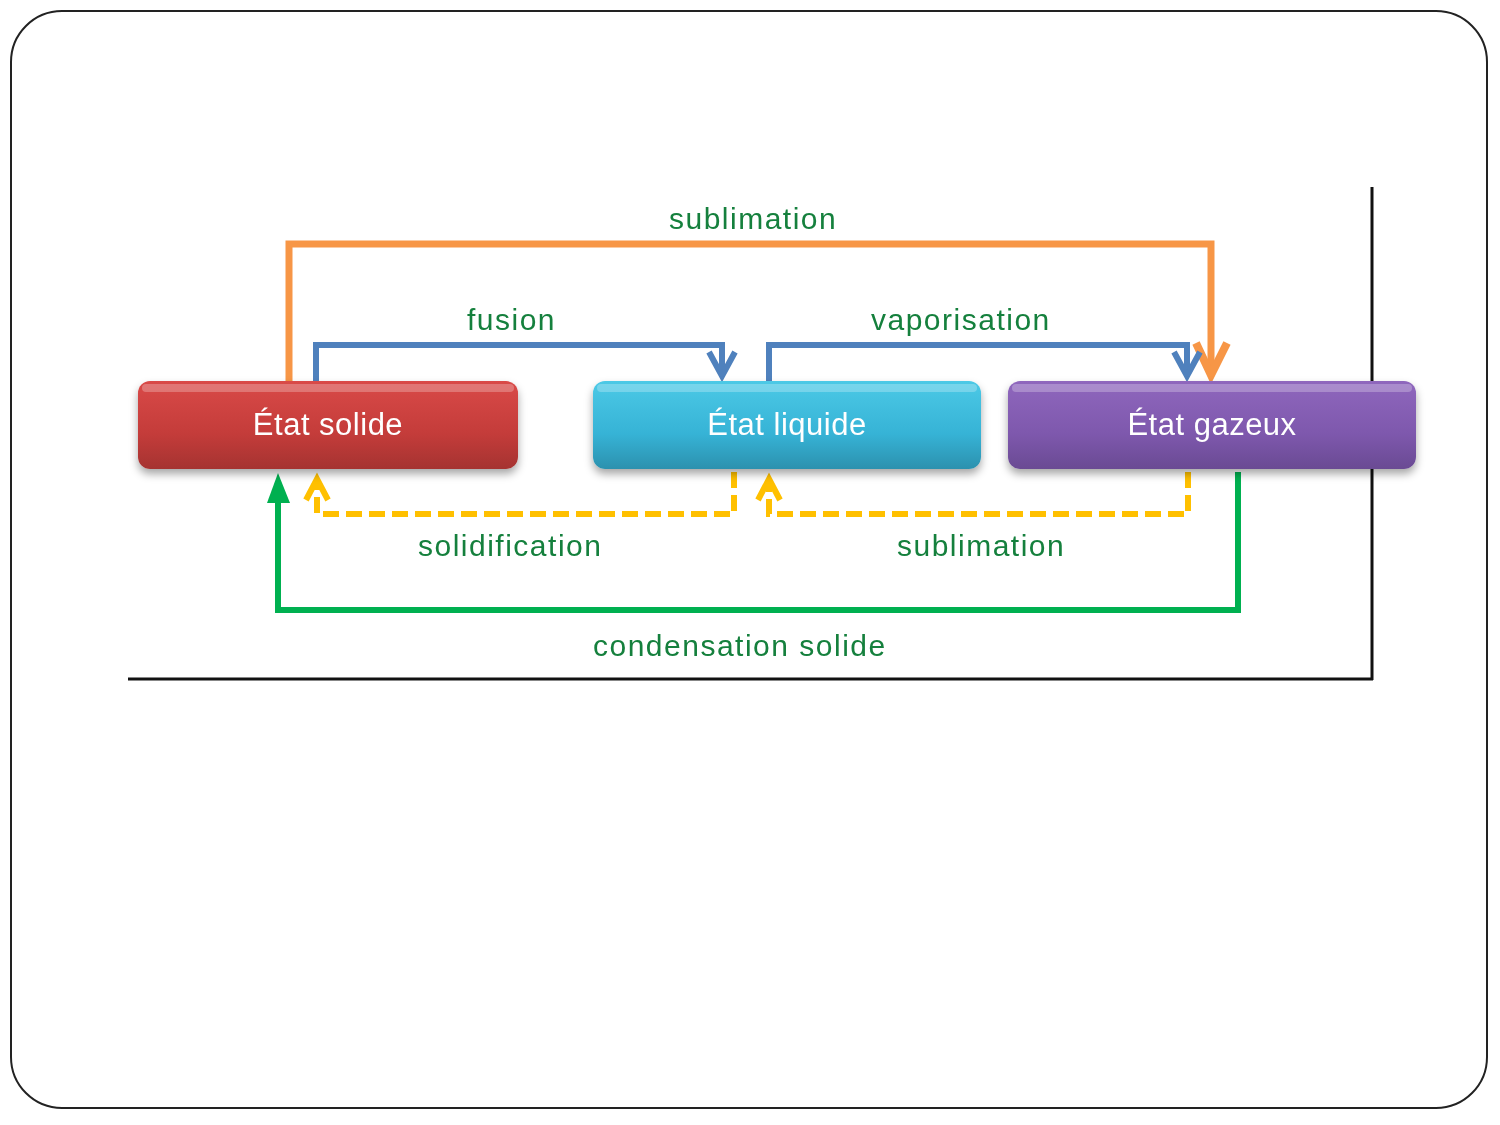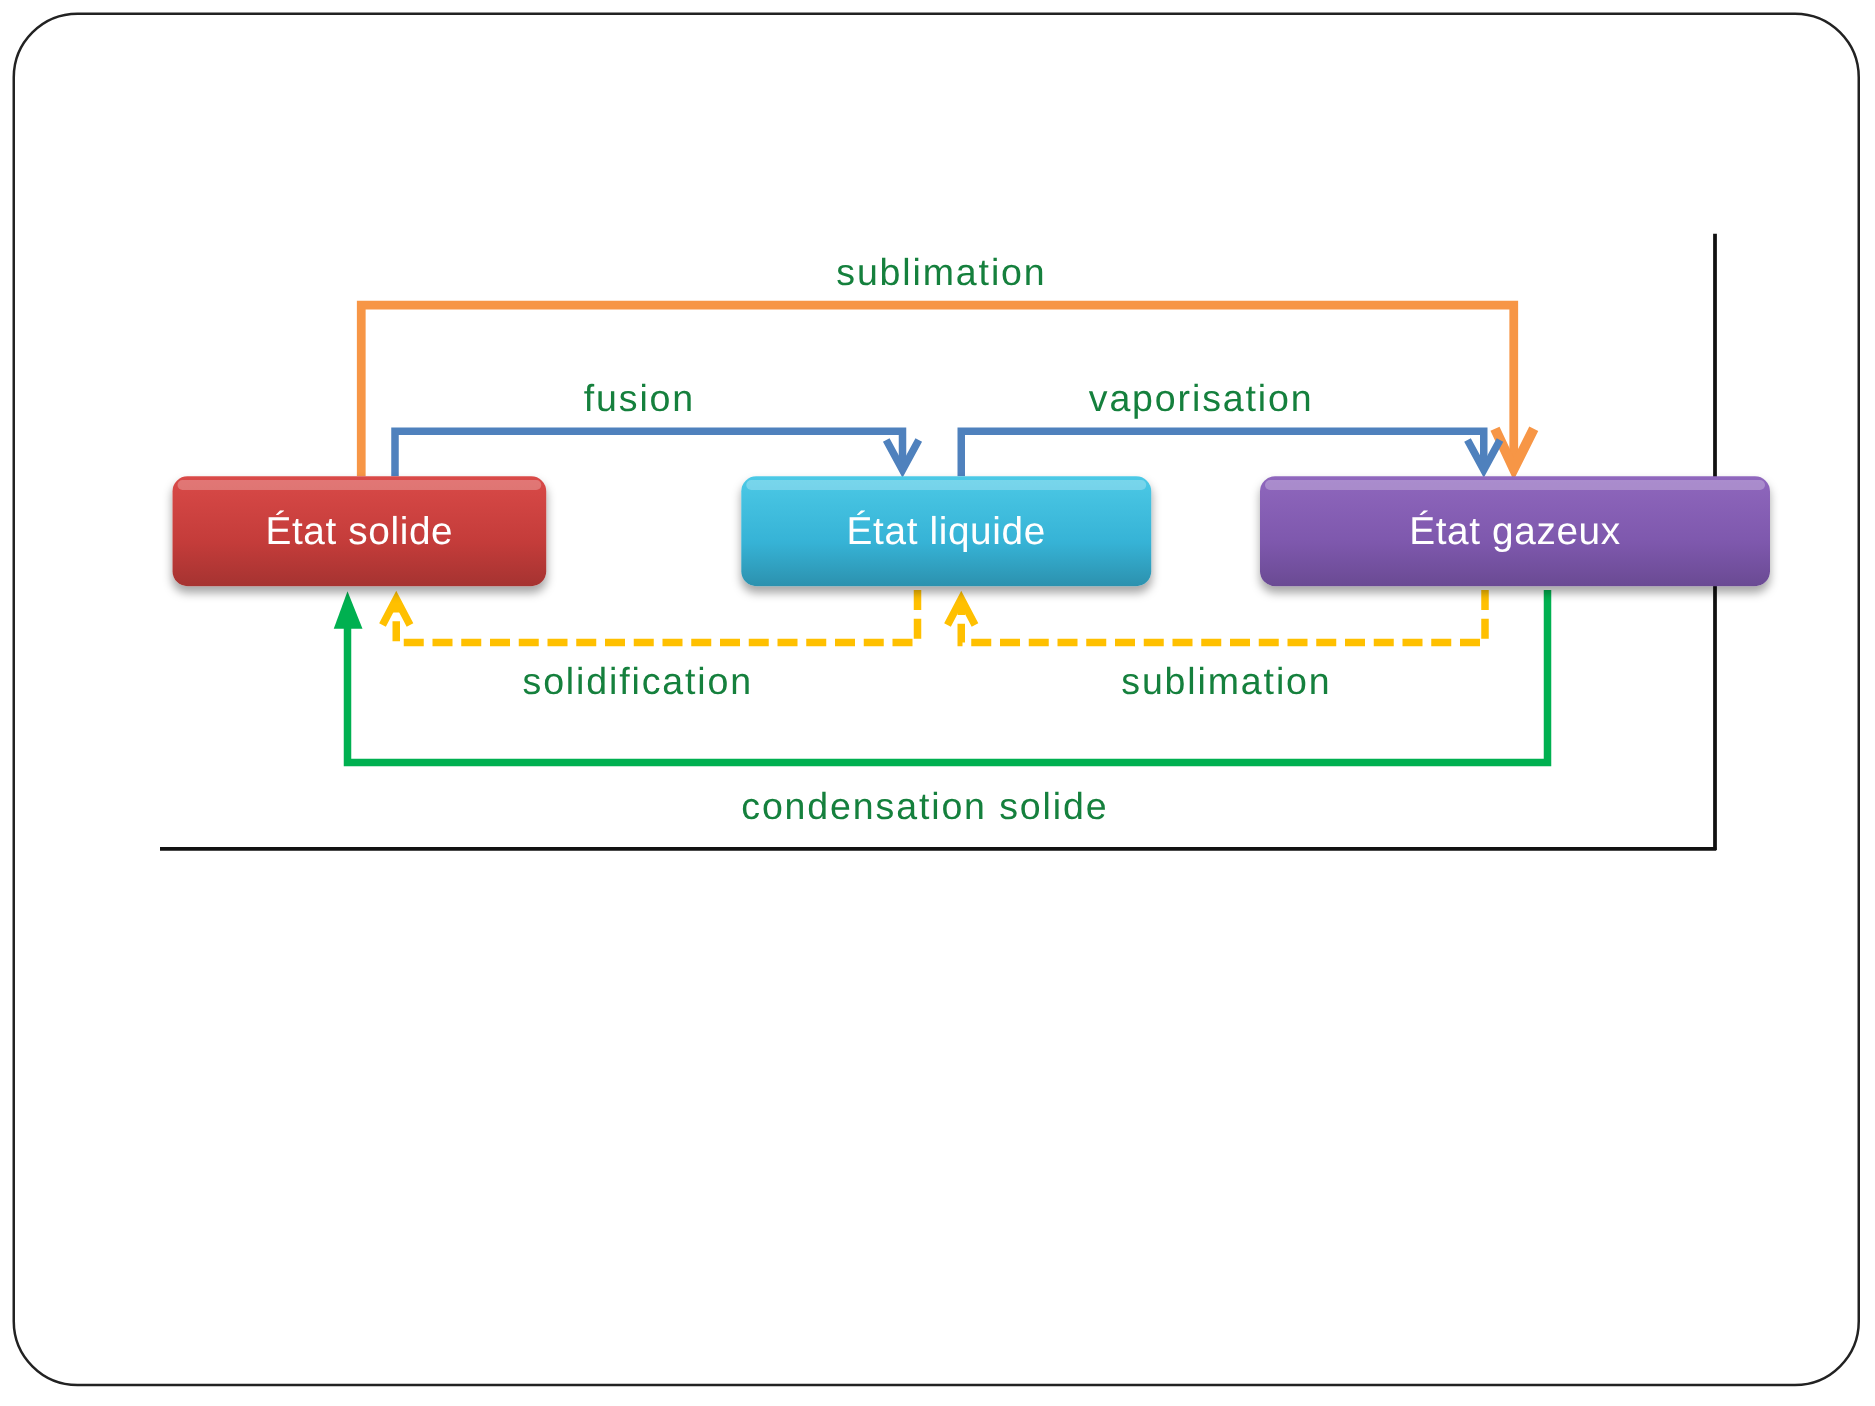--- a/index.html
+++ b/index.html
@@ -1,22 +1,22 @@
 <!DOCTYPE html>
 <html><head>
 <meta charset="utf-8">
 <style>
   html, body { margin:0; padding:0; background:#ffffff; }
   body { width:1500px; height:1125px; position:relative; overflow:hidden; font-family:"DejaVu Sans", sans-serif; }
   .slide-frame { position:absolute; left:10px; top:10px; width:1478px; height:1099px; border:2px solid #222; border-radius:52px; box-sizing:border-box; }
   svg#diagram { position:absolute; left:0; top:0; }
   .state-box { position:absolute; height:88px; border-radius:12px; box-shadow: 0 5px 8px rgba(0,0,0,0.35); display:flex; align-items:center; justify-content:center; color:#fff; font-family:"Liberation Sans", sans-serif; font-size:31px; letter-spacing:0.5px; }
   .state-box::before { content:""; position:absolute; left:4px; right:4px; top:3px; height:8px; border-radius:8px; background:rgba(255,255,255,0.25); }
-  .state-solid { left:138px; top:381px; width:299px; background:linear-gradient(#d94a48, #c43c3a 60%, #a53331); }
-  .state-liquid { left:593px; top:381px; width:328px; background:linear-gradient(#4cc9e6, #36b3d6 60%, #2c91ae); }
+  .state-solid { left:138px; top:381px; width:380px; background:linear-gradient(#d94a48, #c43c3a 60%, #a53331); }
+  .state-liquid { left:593px; top:381px; width:388px; background:linear-gradient(#4cc9e6, #36b3d6 60%, #2c91ae); }
   .state-gas { left:1008px; top:381px; width:408px; background:linear-gradient(#8f67bd, #7e58ad 60%, #6a4a93); }
   .lbl { position:absolute; font-family:"Liberation Sans", sans-serif; font-size:30px; color:#15803d; letter-spacing:1.5px; white-space:nowrap; }
 </style>
 </head>
 <body>
 
 <div class="slide-frame"></div>
 
 <svg id="diagram" width="1500" height="1125">
 

